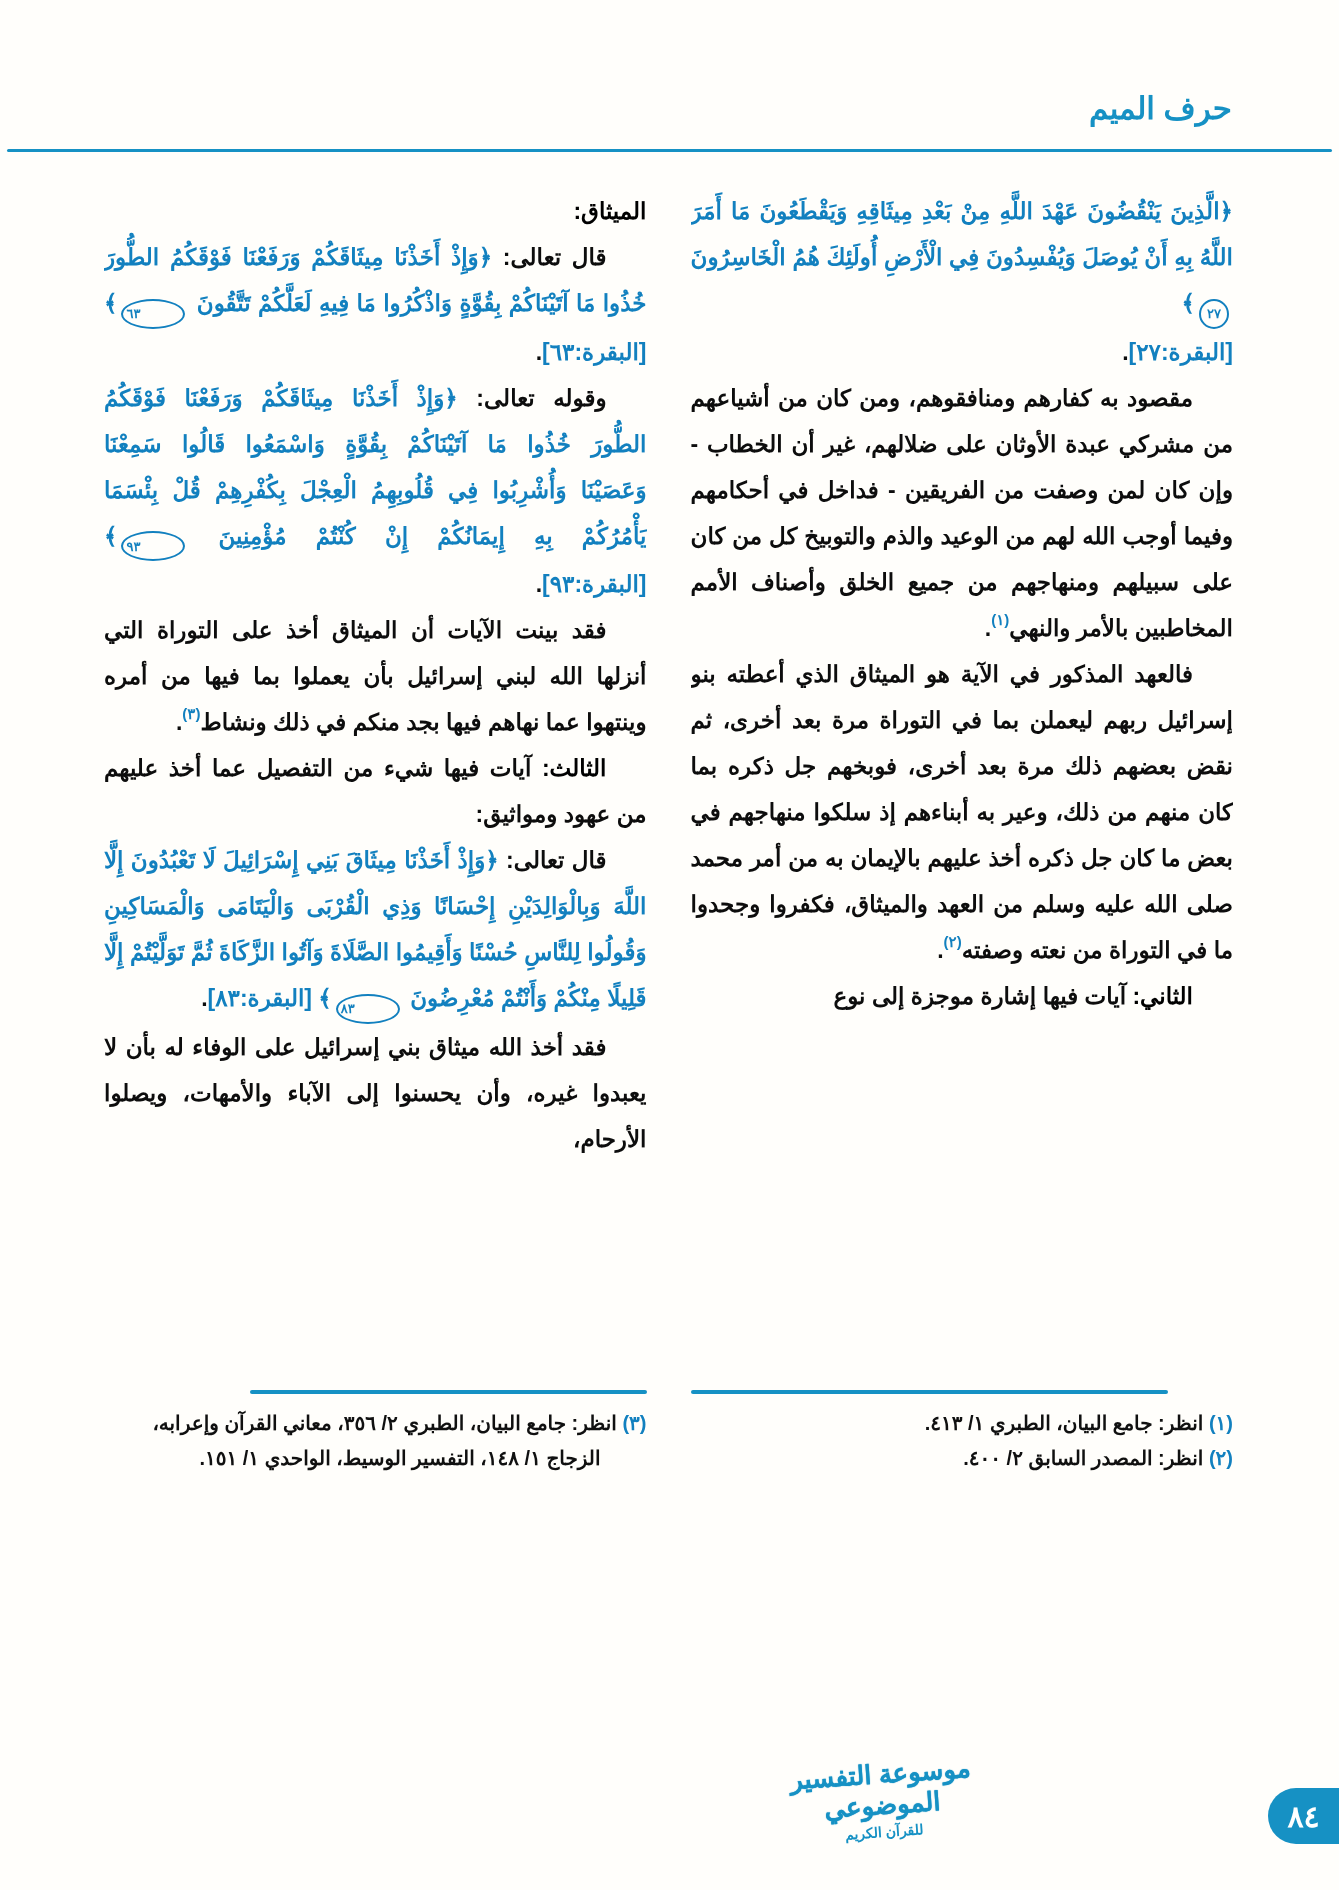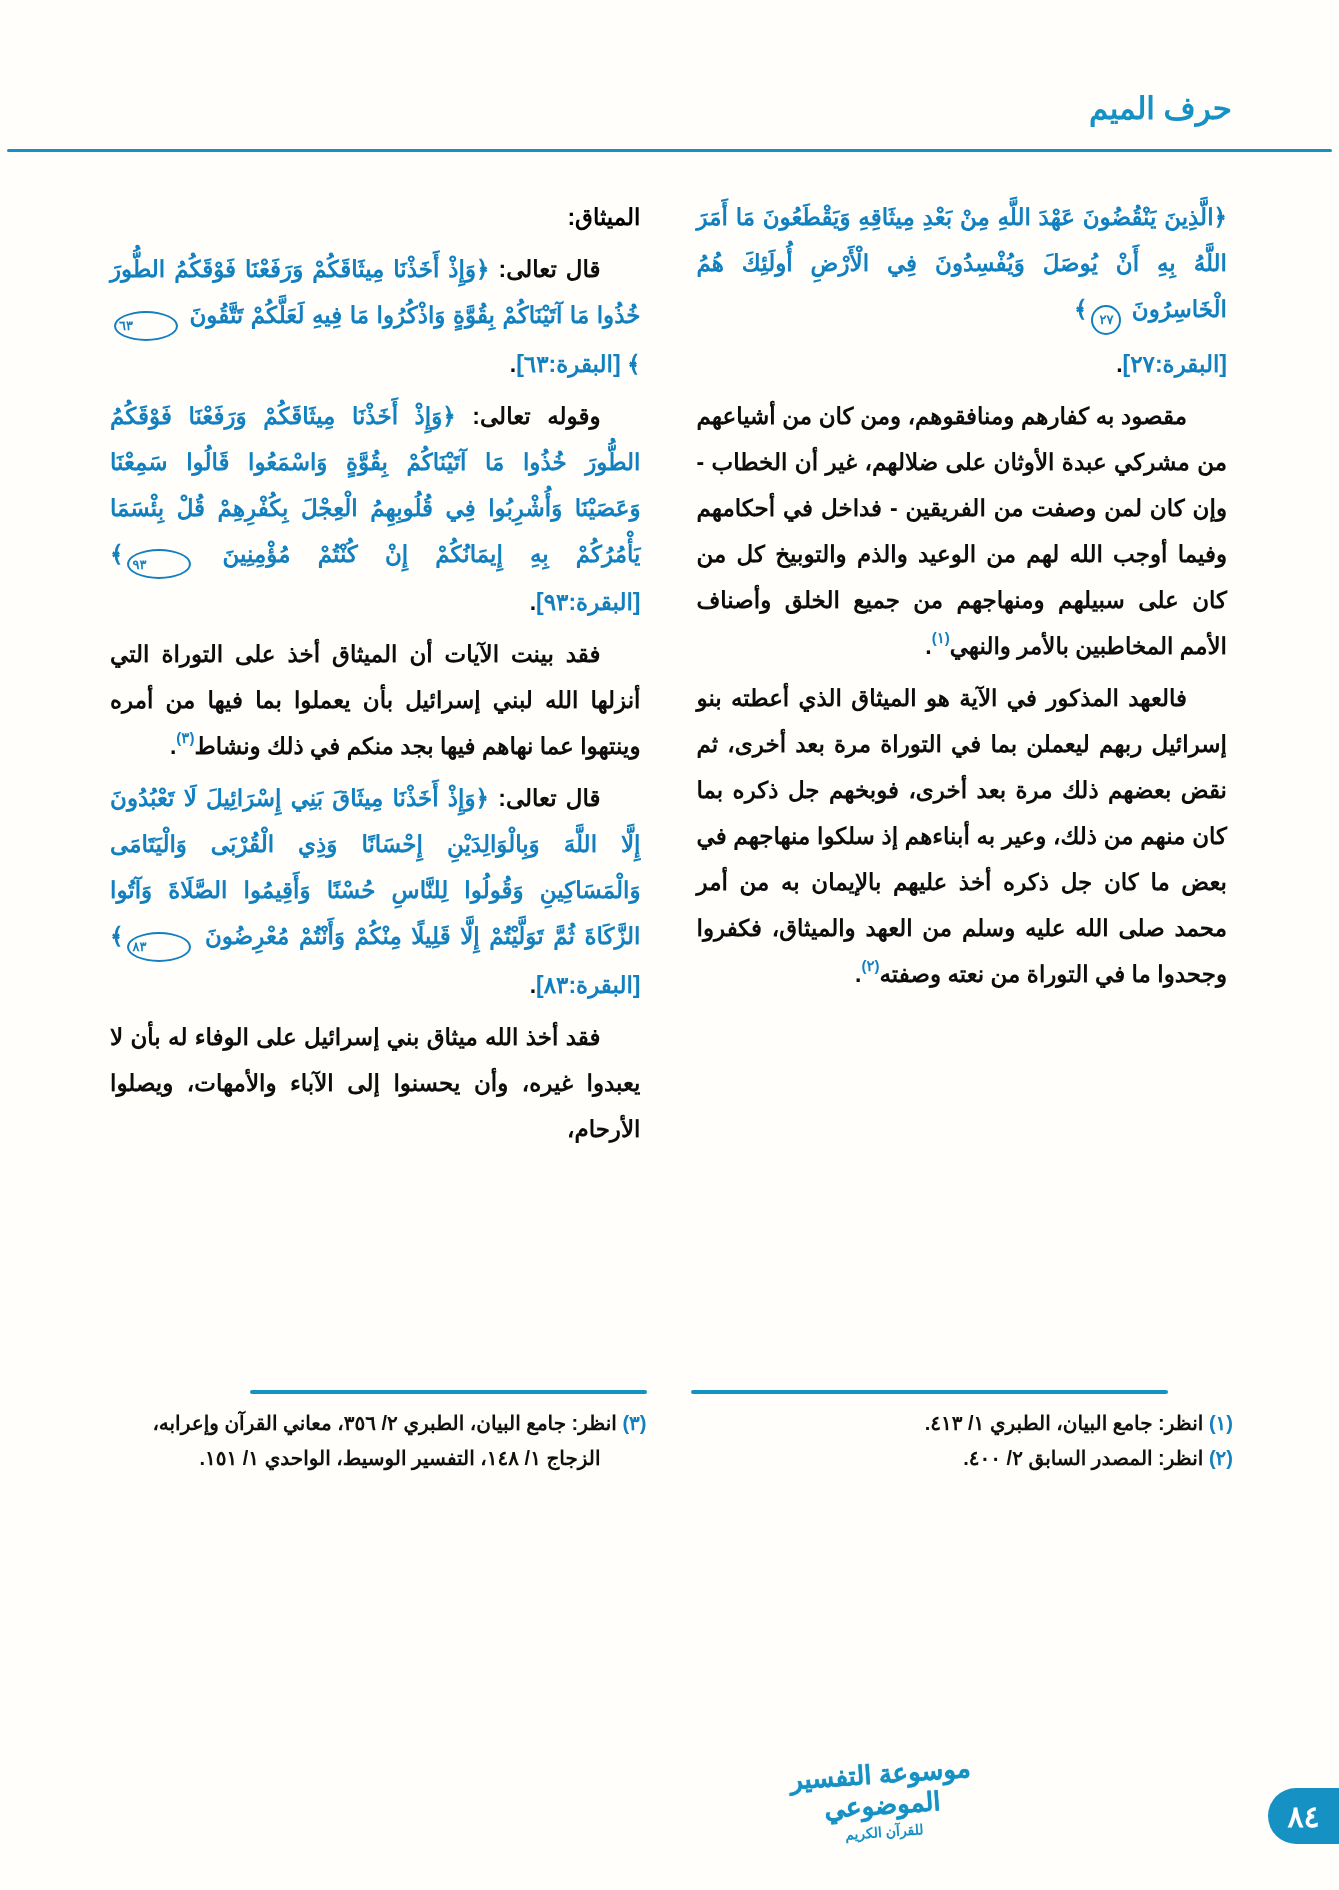--- a/index.html
+++ b/index.html
@@ -23,21 +23,21 @@
   .content {
     position:absolute; top:188px; right:106px; left:104px; height:1288px;
     display:flex; gap:44px;
   }
   .col { flex:1 1 0; min-width:0; display:flex; flex-direction:column; }
   .col-body {
     flex:1 1 auto; overflow:hidden;
     font-size:23px; font-weight:bold; color:#0d0d0d;
     line-height:46px; text-align:justify;
   }
-  .block { margin:6px; }
+  .block { margin:0; }
   .para    { text-indent:40px; }
   .verse   { text-indent:0; }
   .refline { text-indent:0; text-align:right; }
   .heading { text-indent:0; text-align:right; }
   .stretch { word-spacing:6px; }
   .seg-q   { color:var(--quran,#1280bf); }
   .seg-ref { color:var(--quran,#1280bf); }
   .seg-b   { color:#000; }
   .seg-fn  { color:var(--quran,#1280bf); font-size:15px; vertical-align:11px; line-height:0; }
   .seg-aya {
@@ -83,36 +83,38 @@
   </header>
 
   <main class="content">
 
     <section class="col">
       <div class="col-body">
           <p class="block verse"><span class="seg-q">﴿الَّذِينَ يَنْقُضُونَ عَهْدَ اللَّهِ مِنْ بَعْدِ مِيثَاقِهِ وَيَقْطَعُونَ مَا أَمَرَ اللَّهُ بِهِ أَنْ يُوصَلَ وَيُفْسِدُونَ فِي الْأَرْضِ أُولَئِكَ هُمُ الْخَاسِرُونَ </span><span class="seg-aya">٢٧</span><span class="seg-q">﴾</span></p>
           <p class="block refline"><span class="seg-ref">[البقرة:٢٧]</span><span class="seg-n">.</span></p>
           <p class="block para"><span class="seg-n">مقصود به كفارهم ومنافقوهم، ومن كان من أشياعهم من مشركي عبدة الأوثان على ضلالهم، غير أن الخطاب - وإن كان لمن وصفت من الفريقين - فداخل في أحكامهم وفيما أوجب الله لهم من الوعيد والذم والتوبيخ كل من كان على سبيلهم ومنهاجهم من جميع الخلق وأصناف الأمم المخاطبين بالأمر والنهي</span><span class="seg-fn">(١)</span><span class="seg-n">.</span></p>
           <p class="block para"><span class="seg-n">فالعهد المذكور في الآية هو الميثاق الذي أعطته بنو إسرائيل ربهم ليعملن بما في التوراة مرة بعد أخرى، ثم نقض بعضهم ذلك مرة بعد أخرى، فوبخهم جل ذكره بما كان منهم من ذلك، وعير به أبناءهم إذ سلكوا منهاجهم في بعض ما كان جل ذكره أخذ عليهم بالإيمان به من أمر محمد صلى الله عليه وسلم من العهد والميثاق، فكفروا وجحدوا ما في التوراة من نعته وصفته</span><span class="seg-fn">(٢)</span><span class="seg-n">.</span></p>
+          <p class="block para"><span class="seg-b">الثاني:</span><span class="seg-n"> آيات فيها إشارة موجزة إلى نوع</span></p>
         </div>
       <div class="col-foot">
         <div class="fn-sep fn-sep-right"></div>
         <div>
             <p class="fn"><span class="fn-marker">(١)</span><span class="fn-text"> انظر: جامع البيان، الطبري ١/ ٤١٣.</span></p>
             <p class="fn"><span class="fn-marker">(٢)</span><span class="fn-text"> انظر: المصدر السابق ٢/ ٤٠٠.</span></p>
           </div>
       </div>
     </section>
 
     <section class="col">
       <div class="col-body">
           <p class="block heading"><span class="seg-b">الميثاق:</span></p>
           <p class="block para"><span class="seg-n">قال تعالى: </span><span class="seg-q">﴿وَإِذْ أَخَذْنَا مِيثَاقَكُمْ وَرَفَعْنَا فَوْقَكُمُ الطُّورَ خُذُوا مَا آتَيْنَاكُمْ بِقُوَّةٍ وَاذْكُرُوا مَا فِيهِ لَعَلَّكُمْ تَتَّقُونَ </span><span class="seg-aya">٦٣</span><span class="seg-q">﴾ </span><span class="seg-ref">[البقرة:٦٣]</span><span class="seg-n">.</span></p>
           <p class="block para stretch"><span class="seg-n">وقوله تعالى: </span><span class="seg-q">﴿وَإِذْ أَخَذْنَا مِيثَاقَكُمْ وَرَفَعْنَا فَوْقَكُمُ الطُّورَ خُذُوا مَا آتَيْنَاكُمْ بِقُوَّةٍ وَاسْمَعُوا قَالُوا سَمِعْنَا وَعَصَيْنَا وَأُشْرِبُوا فِي قُلُوبِهِمُ الْعِجْلَ بِكُفْرِهِمْ قُلْ بِئْسَمَا يَأْمُرُكُمْ بِهِ إِيمَانُكُمْ إِنْ كُنْتُمْ مُؤْمِنِينَ </span><span class="seg-aya">٩٣</span><span class="seg-q">﴾ </span><span class="seg-ref">[البقرة:٩٣]</span><span class="seg-n">.</span></p>
           <p class="block para"><span class="seg-n">فقد بينت الآيات أن الميثاق أخذ على التوراة التي أنزلها الله لبني إسرائيل بأن يعملوا بما فيها من أمره وينتهوا عما نهاهم فيها بجد منكم في ذلك ونشاط</span><span class="seg-fn">(٣)</span><span class="seg-n">.</span></p>
+          <p class="block para"><span class="seg-b">الثالث:</span><span class="seg-n"> آيات فيها شيء من التفصيل عما أخذ عليهم من عهود ومواثيق:</span></p>
           <p class="block para"><span class="seg-n">قال تعالى: </span><span class="seg-q">﴿وَإِذْ أَخَذْنَا مِيثَاقَ بَنِي إِسْرَائِيلَ لَا تَعْبُدُونَ إِلَّا اللَّهَ وَبِالْوَالِدَيْنِ إِحْسَانًا وَذِي الْقُرْبَى وَالْيَتَامَى وَالْمَسَاكِينِ وَقُولُوا لِلنَّاسِ حُسْنًا وَأَقِيمُوا الصَّلَاةَ وَآتُوا الزَّكَاةَ ثُمَّ تَوَلَّيْتُمْ إِلَّا قَلِيلًا مِنْكُمْ وَأَنْتُمْ مُعْرِضُونَ </span><span class="seg-aya">٨٣</span><span class="seg-q">﴾ </span><span class="seg-ref">[البقرة:٨٣]</span><span class="seg-n">.</span></p>
           <p class="block para"><span class="seg-n">فقد أخذ الله ميثاق بني إسرائيل على الوفاء له بأن لا يعبدوا غيره، وأن يحسنوا إلى الآباء والأمهات، ويصلوا الأرحام،</span></p>
         </div>
       <div class="col-foot">
         <div class="fn-sep fn-sep-left"></div>
         <div>
             <p class="fn"><span class="fn-marker">(٣)</span><span class="fn-text"> انظر: جامع البيان، الطبري ٢/ ٣٥٦، معاني القرآن وإعرابه، الزجاج ١/ ١٤٨، التفسير الوسيط، الواحدي ١/ ١٥١.</span></p>
           </div>
       </div>
     </section>

